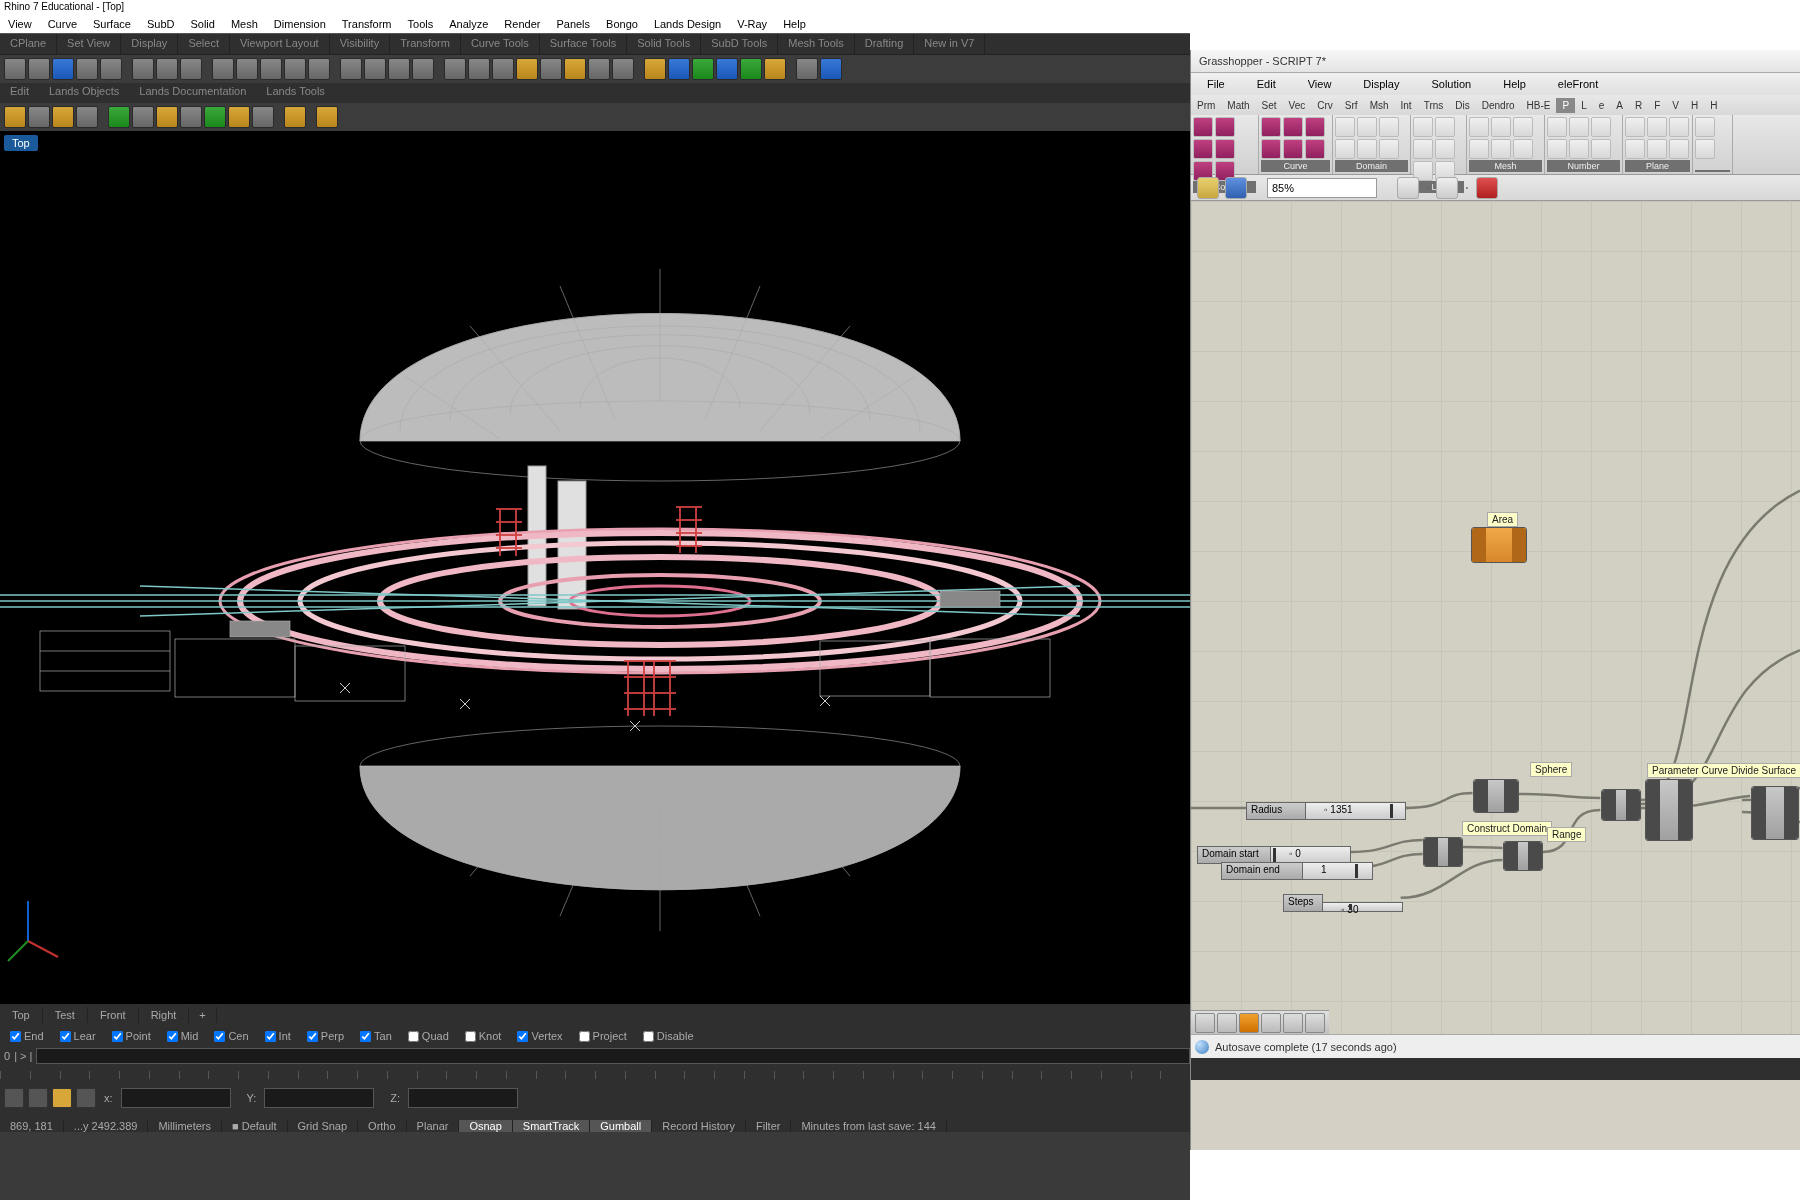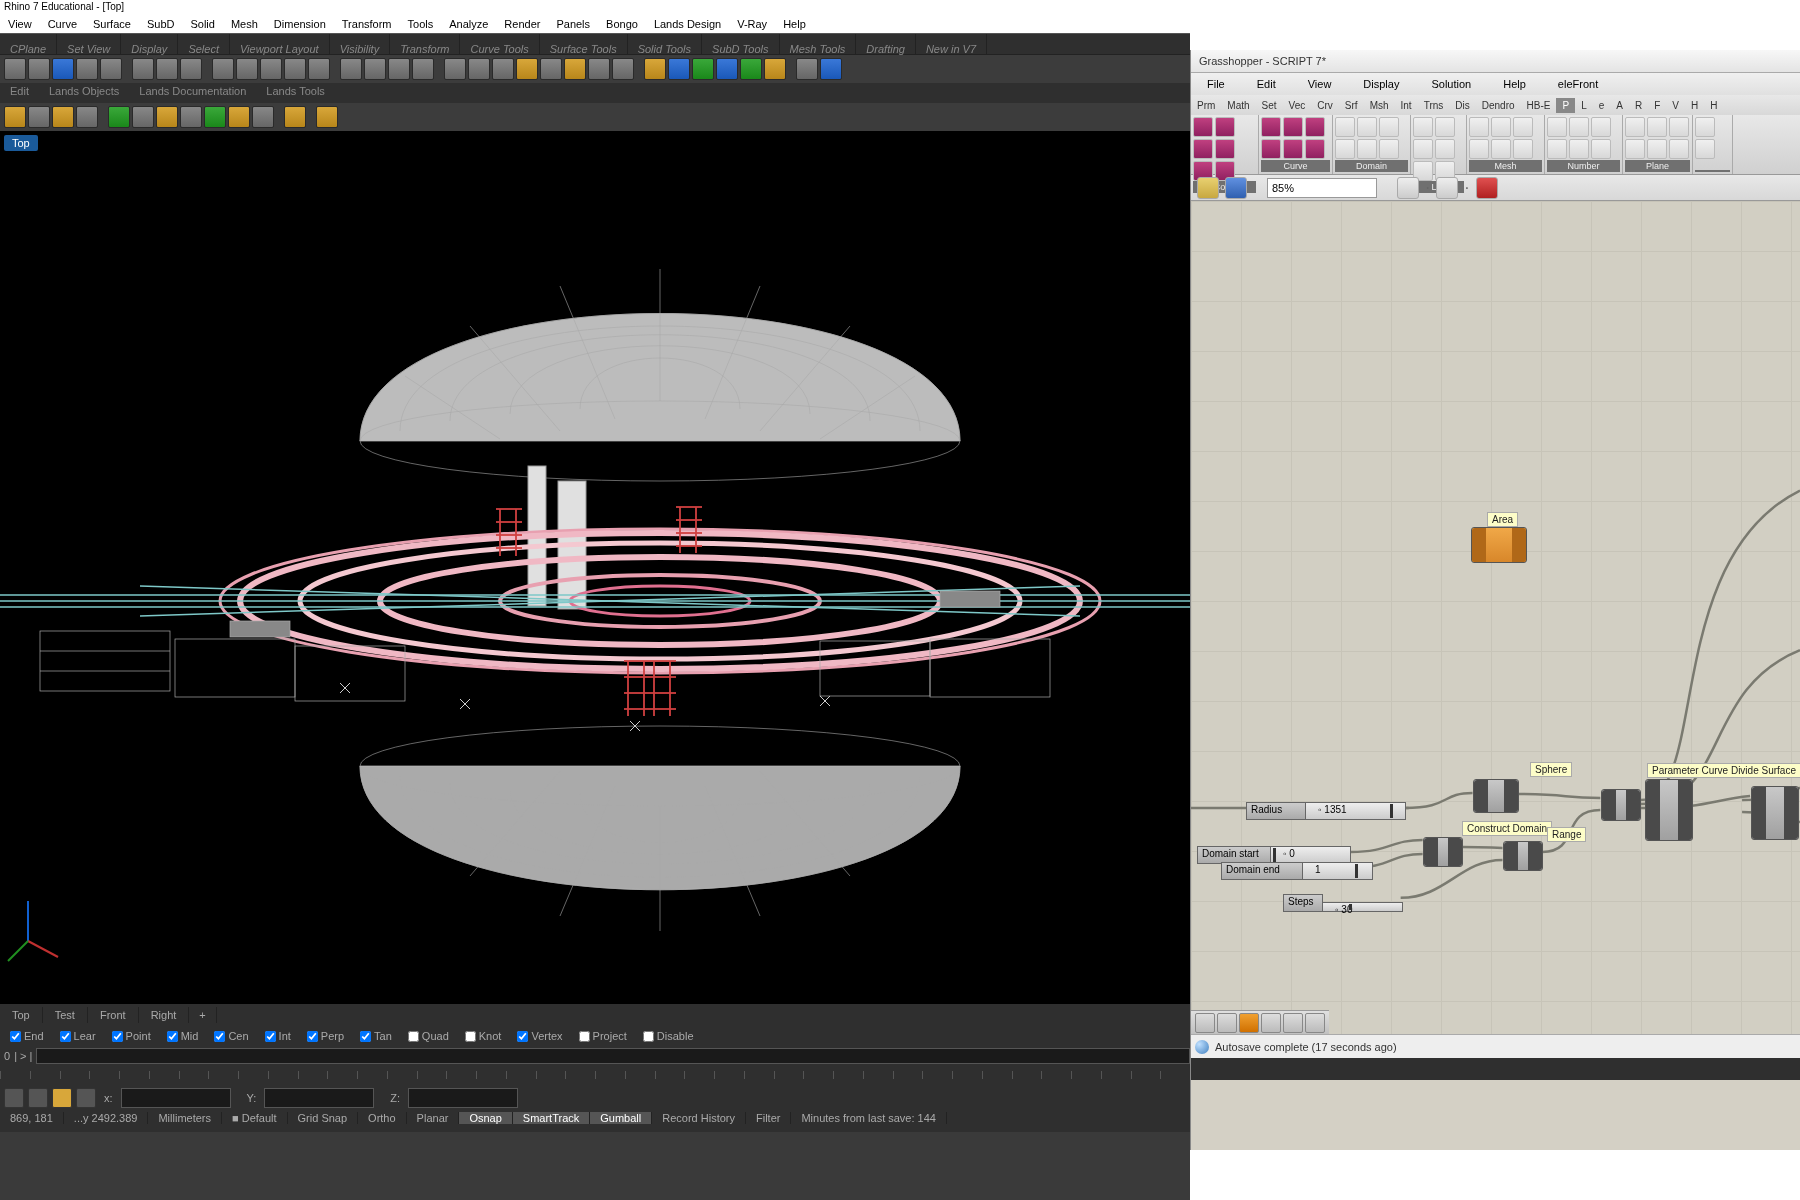--- a/index.html
+++ b/index.html
@@ -8,21 +8,21 @@
   
   #rhino { position: absolute; left: 0; top: 0; width: 1190px; height: 1200px; background: #3a3a3a; }
 
   #titlebar { height: 15px; background: #fff; color: #000; font-size: 10px; padding-left: 4px; line-height: 14px; }
   #menubar { height: 18px; background: #fff; color: #000; font-size: 11px; display: flex; align-items: center; }
   #menubar span { padding: 0 8px; cursor: default; }
   #cmdline-top { background: #fff; height: 28px; font-size: 11px; color: #000; display:flex; flex-direction:column; justify-content:center; padding-left:2px;}
   #cmdline-top div{line-height:12px;}
 
   #tooltabs { height: 22px; background: #2f2f2f; border-top: 1px solid #555; border-bottom: 1px solid #222; display: flex; font-size: 11px; color: #888; }
-  #tooltabs span { padding: 9px 10px; border-right: 1px solid #222; font-style: italic; }
+  #tooltabs span { padding: 3px 10px; border-right: 1px solid #222; }
   #toolbar-main { height: 28px; background: #3c3c3c; display: flex; align-items: center; padding-left: 4px; gap:2px; }
   .tbtn { width: 22px; height: 22px; background: linear-gradient(#595959,#4a4a4a); border: 1px solid #2a2a2a; border-radius:2px; }
   .tbtn.sep { width:6px; background:none; border:none; }
   .tbtn.gold{ background:linear-gradient(#d8a73a,#b8861a);}
   .tbtn.blue{ background:linear-gradient(#3a78d8,#1a58b8);}
   .tbtn.green{background:linear-gradient(#3aa83a,#1a881a);}
   .tbtn.gray{ background:linear-gradient(#888,#666);}
   #tooltabs2 { height: 20px; background: #2f2f2f; display: flex; font-size: 11px; color: #888; }
   #tooltabs2 span{ padding:2px 10px;}
   #toolbar-sub { height: 28px; background: #3c3c3c; display:flex; align-items:center; padding-left:4px; gap:2px;}
@@ -43,21 +43,21 @@
   #cmdline-bot .promptfield{ flex:1; height:16px; background:#1a1a1a; border:1px solid #555;}
 
   #ruler { height:18px; background:#2f2f2f; display:flex; align-items:center;}
   #ruler .tick{ width:40px; border-left:1px solid #555; height:8px;}
 
   #layers-strip { height:28px; background:#2f2f2f; display:flex; align-items:center; padding-left:4px; gap:4px;}
   .lsbtn{ width:20px; height:20px; background:#555; border:1px solid #333; border-radius:2px;}
   .lsbtn.select{ background:#d8a73a;}
   .layerbox{ width:110px; height:20px; background:#1a1a1a; border:1px solid #555; margin-right:8px;}
 
-  #statusbar { height:20px; background:#2f2f2f; display:flex; font-size:11px; color:#aaa; align-items:flex-start;}
+  #statusbar { height:20px; background:#2f2f2f; display:flex; font-size:11px; color:#aaa; align-items:flex-end;}
   #statusbar span{ padding:0 10px; border-right:1px solid #222;}
   #statusbar .on{ background:#555; color:#fff;}
 
   
   #gh { position:absolute; left:1190px; top:50px; width:610px; height:1100px; background:#d4d0c5; border-left:1px solid #888;}
   #gh-title { height:23px; background:linear-gradient(#f7f7f7,#e4e4e4); font-size:11px; color:#333; display:flex; align-items:center; padding-left:8px; border-bottom:1px solid #aaa;}
   #gh-menu { height:22px; background:linear-gradient(#f0f0f0,#e0e0e0); font-size:11px; display:flex; align-items:center;}
   #gh-menu span{ padding:0 16px;}
   #gh-cats { height:20px; background:linear-gradient(#e8e8e8,#d8d8d8); font-size:10px; display:flex; align-items:center;}
   #gh-cats span{ padding:0 6px; color:#333;}
@@ -82,21 +82,21 @@
     background-size:50px 50px;
   }
   
   .node{ position:absolute; background:linear-gradient(#c8c8c8,#a0a0a0); border:1px solid #555; border-radius:3px;}
   .node .cap{ background:#4a4a4a; width:14px; height:100%; position:absolute; top:0;}
   .node .capL{left:0; border-radius:3px 0 0 3px;}
   .node .capR{right:0; border-radius:0 3px 3px 0;}
   .nodelabel{ position:absolute; font-size:10px; background:rgba(255,255,200,.95); color:#222; padding:1px 4px; border:1px solid #aaa; white-space:nowrap;}
   .slider{ position:absolute; height:18px; display:flex; font-size:10px;}
   .slider .sname{ background:linear-gradient(#ccc,#aaa); border:1px solid #666; padding:1px 4px;}
-  .slider .strack{ background:linear-gradient(#eee,#ccc); border:1px solid #666; border-left:0; padding:1px 12px; min-width:70px; position:relative;}
+  .slider .strack{ background:linear-gradient(#eee,#ccc); border:1px solid #666; border-left:0; padding:1px 18px; min-width:70px; position:relative;}
   .slider .grip{ position:absolute; top:1px; bottom:1px; width:3px; background:#333;}
 
   #gh-canvas svg{ position:absolute; inset:0; pointer-events:none;}
 
   #gh-bottom-tb{ position:absolute; bottom:46px; left:0; height:24px; background:linear-gradient(#e0e0e0,#c0c0c0); display:flex; align-items:center; gap:2px; padding:0 4px; border-top:1px solid #999;}
   .gbbtn{ width:20px; height:20px; background:linear-gradient(#ddd,#bbb); border:1px solid #888; border-radius:2px;}
   .gbbtn.orange{background:linear-gradient(#f0a030,#d07000);}
 
   #gh-status{ position:absolute; bottom:22px; left:0; right:0; height:24px; background:#eee; display:flex; align-items:center; font-size:11px; color:#333; padding-left:4px; gap:6px; border-top:1px solid #aaa;}
   #gh-status .dot{ width:14px; height:14px; border-radius:50%; background:radial-gradient(circle at 30% 30%,#c0e0ff,#4080c0);}

